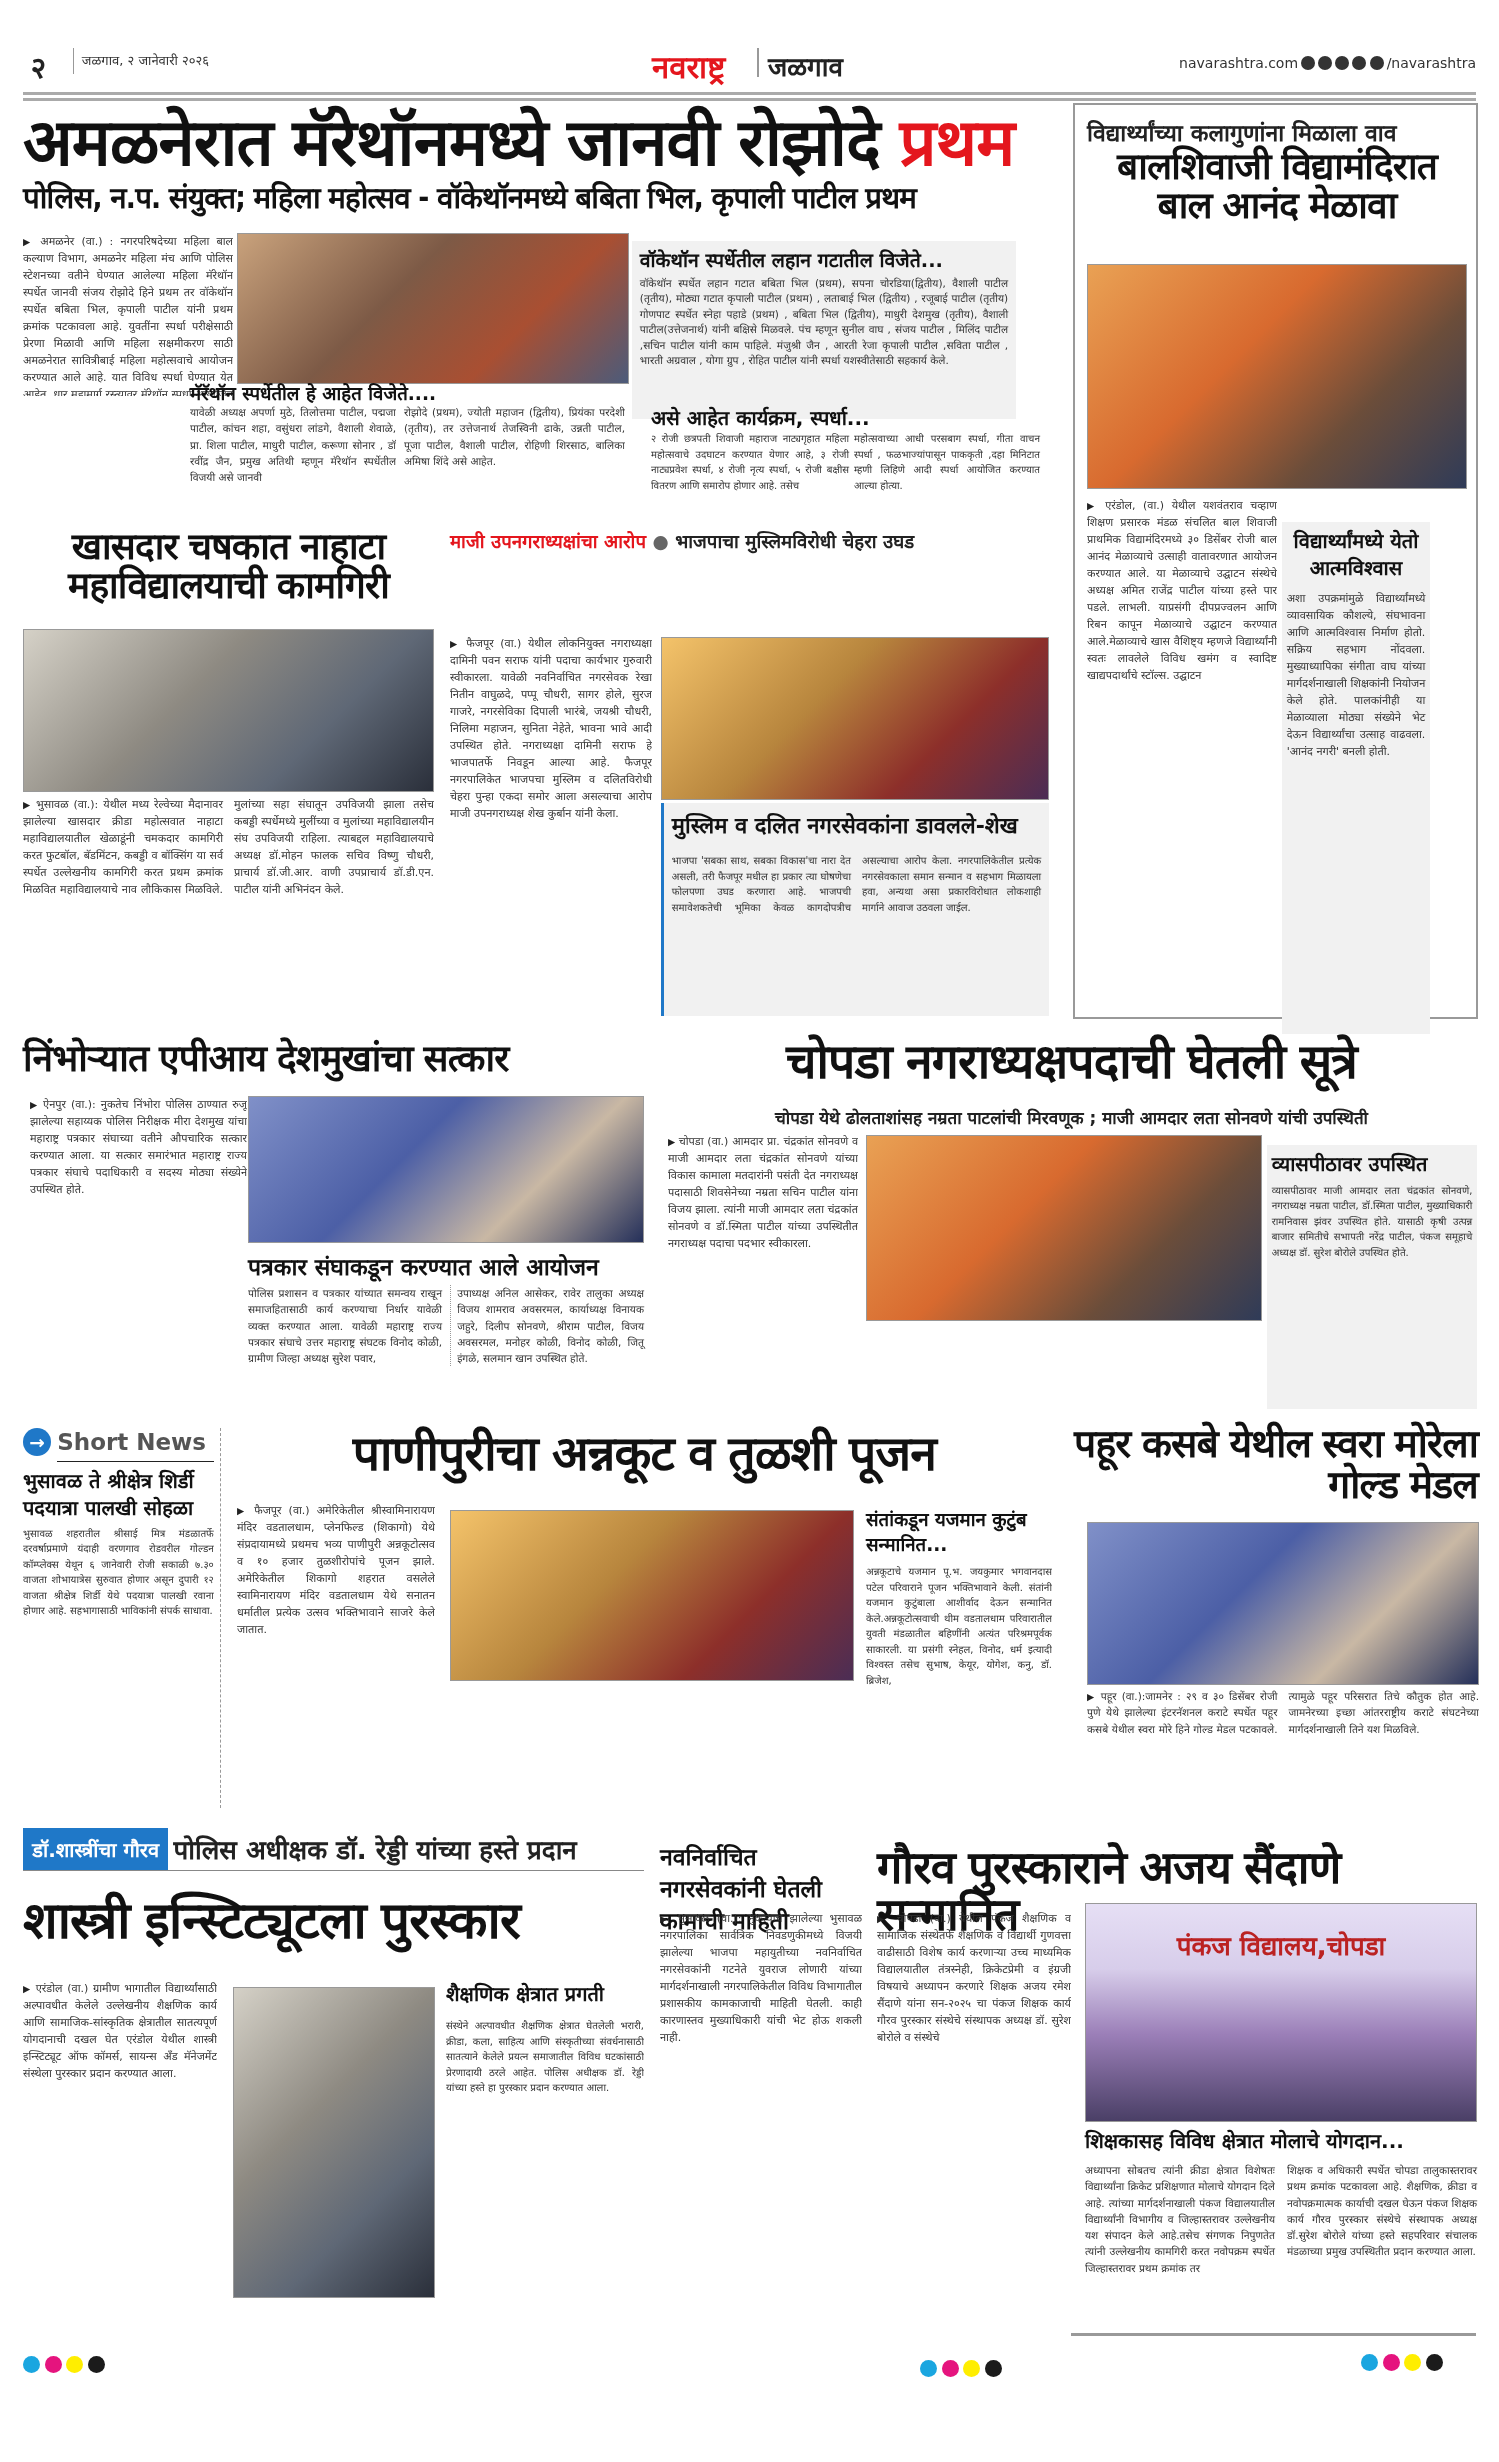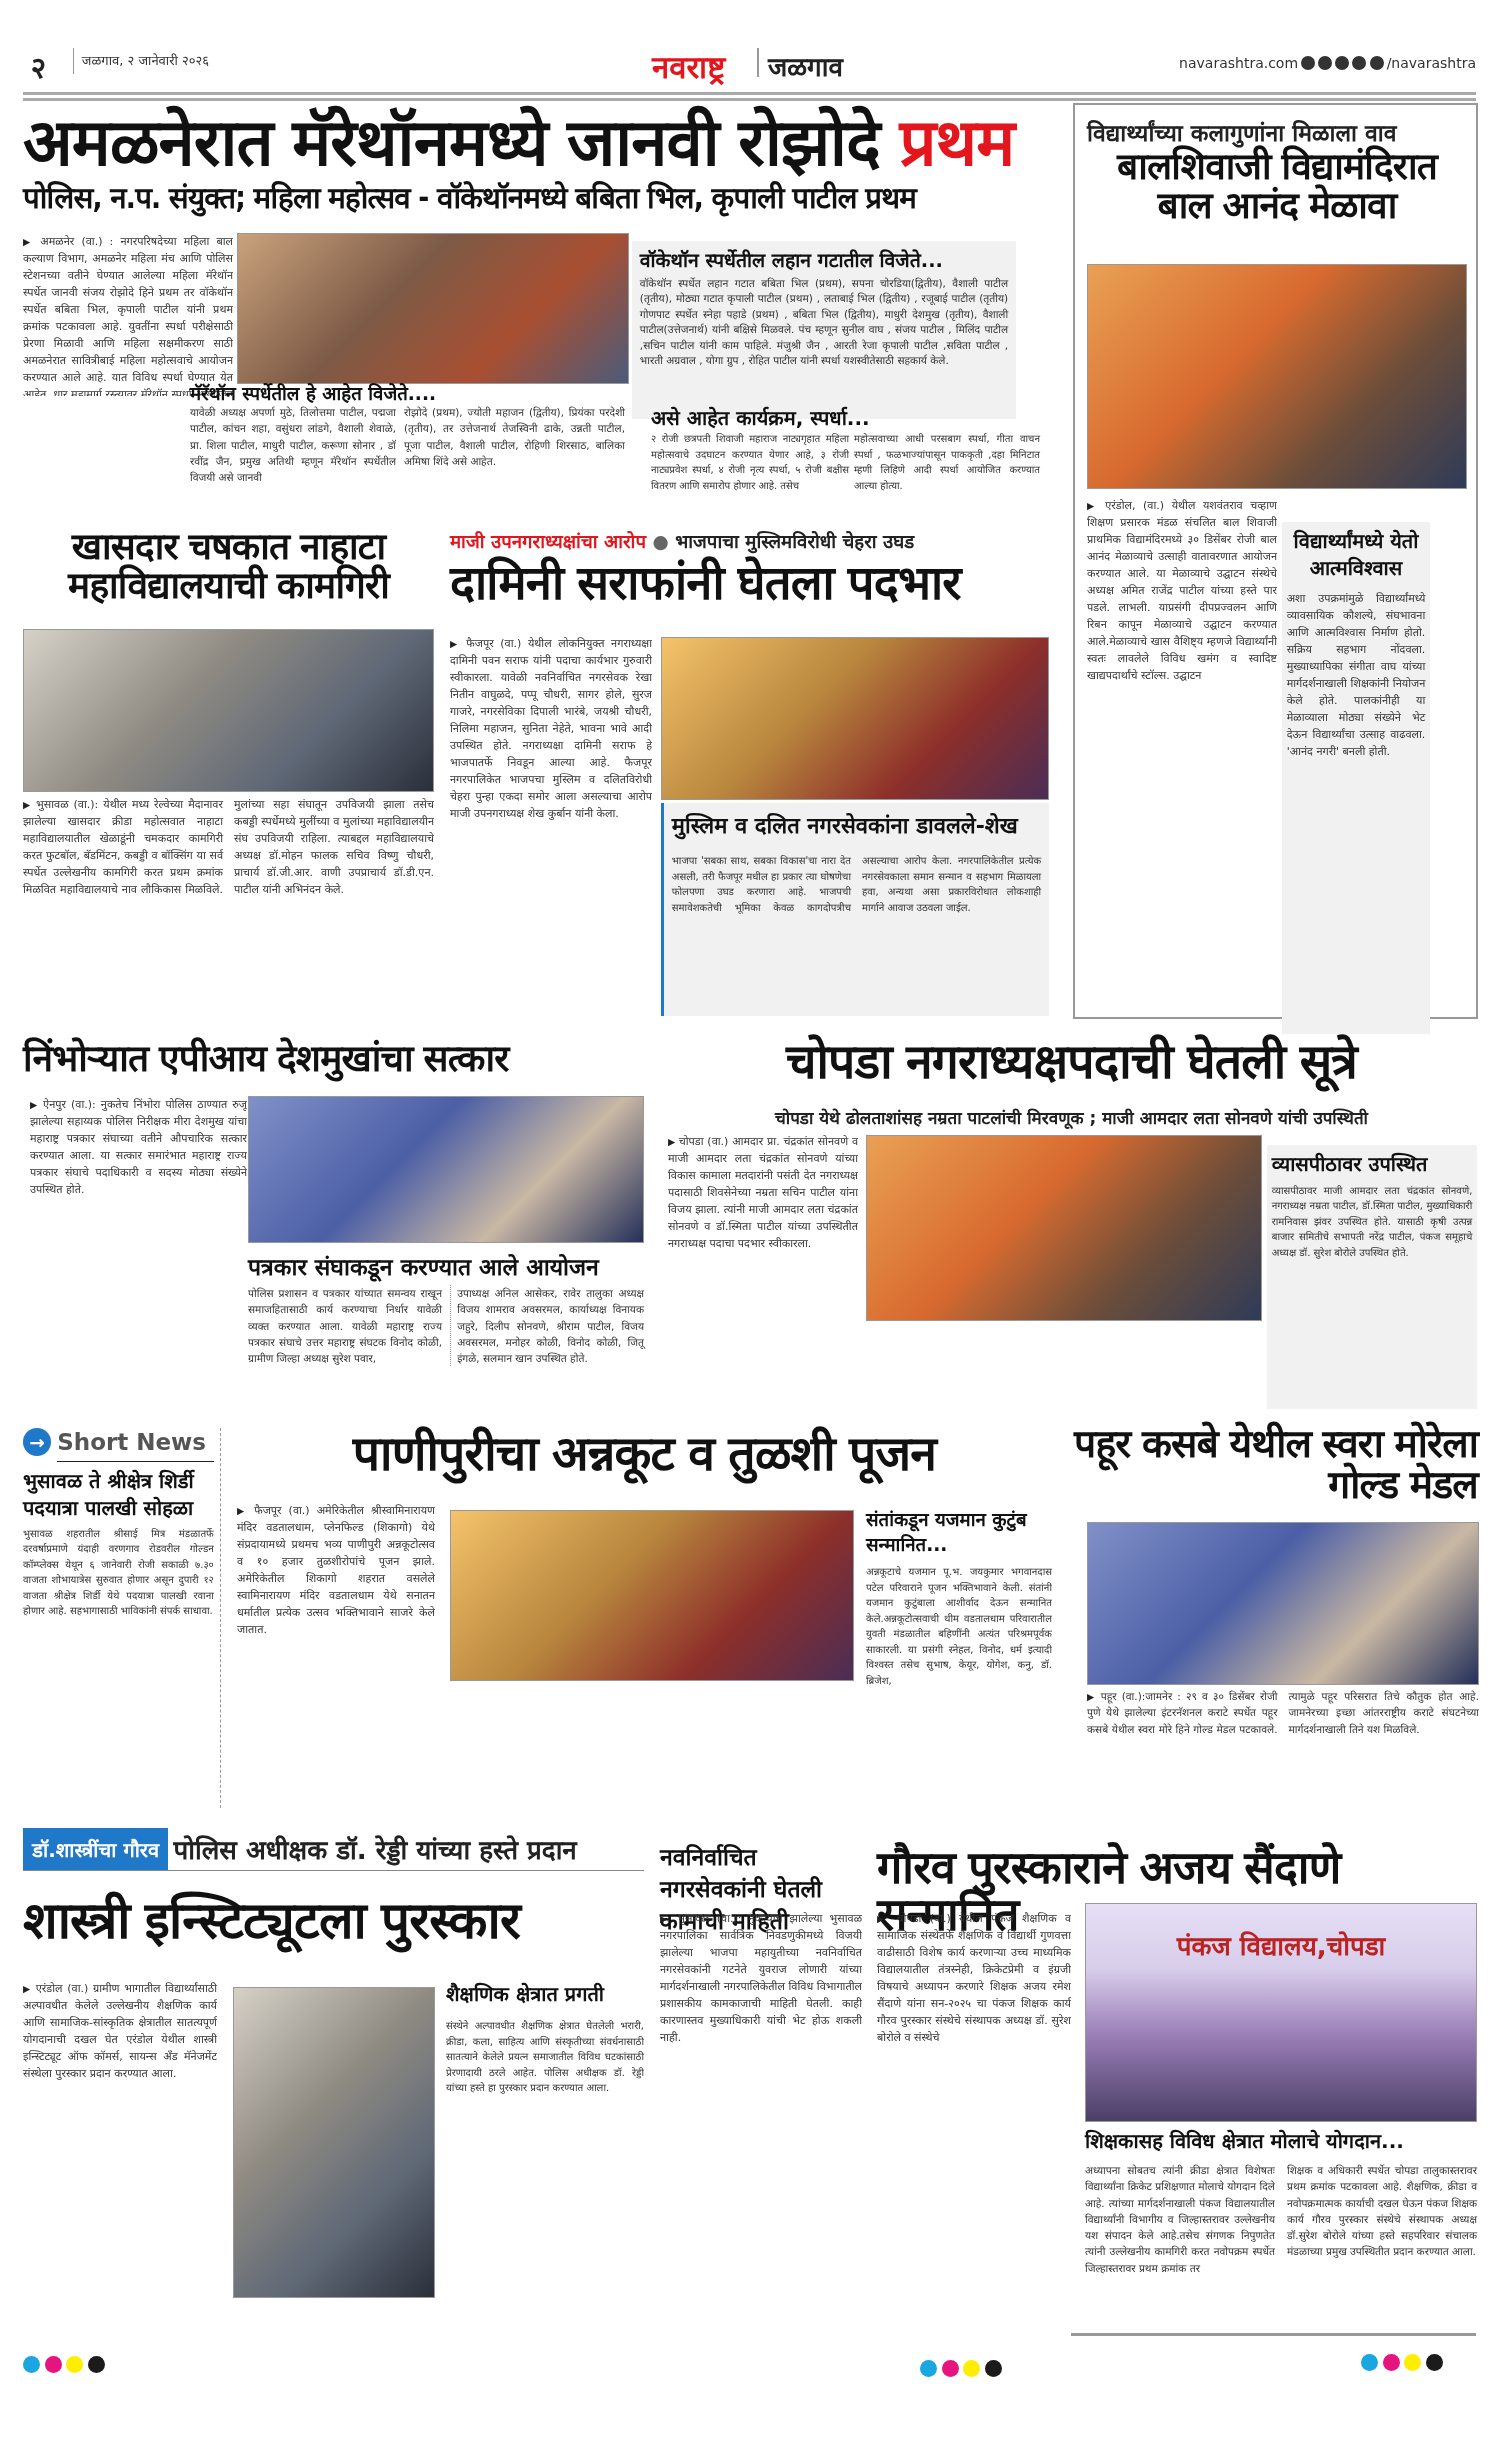--- a/index.html
+++ b/index.html
@@ -88,21 +88,20 @@
 <div class="abs h-huge" style="left:23px;top:528px;width:411px;font-size:37px;text-align:center">खासदार चषकात नाहाटा महाविद्यालयाची कामगिरी</div>
 <div class="abs img3 img" style="left:23px;top:629px;width:411px;height:163px"></div>
 <div class="abs body-txt tri" style="left:23px;top:796px;width:411px;height:225px;overflow:hidden;font-size:11px;column-count:2;column-gap:11px">भुसावळ (वा.): येथील मध्य रेल्वेच्या मैदानावर झालेल्या खासदार क्रीडा महोत्सवात नाहाटा महाविद्यालयातील खेळाडूंनी चमकदार कामगिरी करत फुटबॉल, बॅडमिंटन, कबड्डी व बॉक्सिंग या सर्व स्पर्धेत उल्लेखनीय कामगिरी करत प्रथम क्रमांक मिळवित महाविद्यालयाचे नाव लौकिकास मिळविले. मुलांच्या सहा संघातून उपविजयी झाला तसेच कबड्डी स्पर्धेमध्ये मुलींच्या व मुलांच्या महाविद्यालयीन संघ उपविजयी राहिला. त्याबद्दल महाविद्यालयाचे अध्यक्ष डॉ.मोहन फालक सचिव विष्णु चौधरी, प्राचार्य डॉ.जी.आर. वाणी उपप्राचार्य डॉ.डी.एन. पाटील यांनी अभिनंदन केले.</div>
 
 <div class="abs" style="left:450px;top:528px;width:606px">
   <div style="font-size:18.6px;font-weight:bold">
     <span class="red">माजी उपनगराध्यक्षांचा आरोप</span>
     <span style="color:#666"> ● </span>
     <span>भाजपाचा मुस्लिमविरोधी चेहरा उघड</span>
   </div>
-  <div class="h-huge" style="font-size:47px;margin-top:4.7px">दामिनी सराफांनी घेतला पदभार</div>
 </div>
 <div class="abs body-txt tri" style="left:450px;top:635px;width:202px;height:380px;overflow:hidden;font-size:11px">फैजपूर (वा.) येथील लोकनियुक्त नगराध्यक्षा दामिनी पवन सराफ यांनी पदाचा कार्यभार गुरुवारी स्वीकारला. यावेळी नवनिर्वाचित नगरसेवक रेखा नितीन वाघुळदे, पप्पू चौधरी, सागर होले, सुरज गाजरे, नगरसेविका दिपाली भारंबे, जयश्री चौधरी, निलिमा महाजन, सुनिता नेहेते, भावना भावे आदी उपस्थित होते. नगराध्यक्षा दामिनी सराफ हे भाजपातर्फे निवडून आल्या आहे. फैजपूर नगरपालिकेत भाजपचा मुस्लिम व दलितविरोधी चेहरा पुन्हा एकदा समोर आला असल्याचा आरोप माजी उपनगराध्यक्ष शेख कुर्बान यांनी केला.</div>
 <div class="abs img4 img" style="left:661px;top:637px;width:388px;height:163px"></div>
 <div class="abs box-grey" style="left:661px;top:803px;width:388px;height:213px;padding:6.2px 7.8px;border-left:3.9px solid #1f78c8">
   <div class="sub-h" style="font-size:22px">मुस्लिम व दलित नगरसेवकांना डावलले-शेख</div>
   <div class="body-txt" style="font-size:10px;margin-top:14px;column-count:2;column-gap:11px">भाजपा 'सबका साथ, सबका विकास'चा नारा देत असली, तरी फैजपूर मधील हा प्रकार त्या घोषणेचा फोलपणा उघड करणारा आहे. भाजपची समावेशकतेची भूमिका केवळ कागदोपत्रीच असल्याचा आरोप केला. नगरपालिकेतील प्रत्येक नगरसेवकाला समान सन्मान व सहभाग मिळायला हवा, अन्यथा असा प्रकारविरोधात लोकशाही मार्गाने आवाज उठवला जाईल.</div>
 </div>
 
 <div class="abs h-huge" style="left:23px;top:1040px;width:621px;font-size:37px">निंभोऱ्यात एपीआय देशमुखांचा सत्कार</div>
 <div class="abs body-txt tri" style="left:30px;top:1096px;width:217px;height:311px;overflow:hidden;font-size:11px">ऐनपुर (वा.): नुकतेच निंभोरा पोलिस ठाण्यात रुजू झालेल्या सहाय्यक पोलिस निरीक्षक मीरा देशमुख यांचा महाराष्ट्र पत्रकार संघाच्या वतीने औपचारिक सत्कार करण्यात आला. या सत्कार समारंभात महाराष्ट्र राज्य पत्रकार संघाचे पदाधिकारी व सदस्य मोठ्या संख्येने उपस्थित होते.</div>

